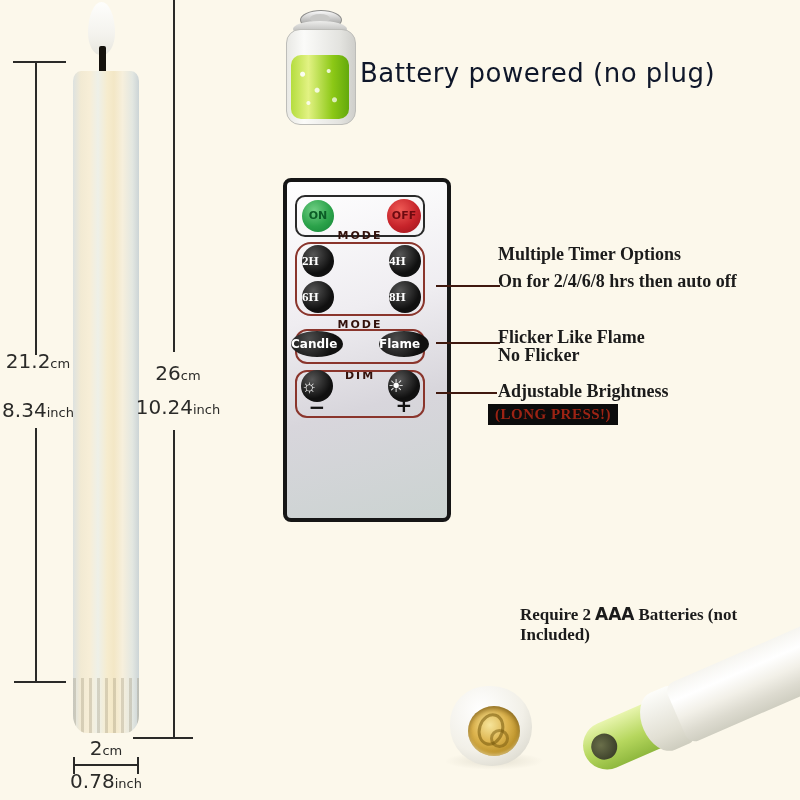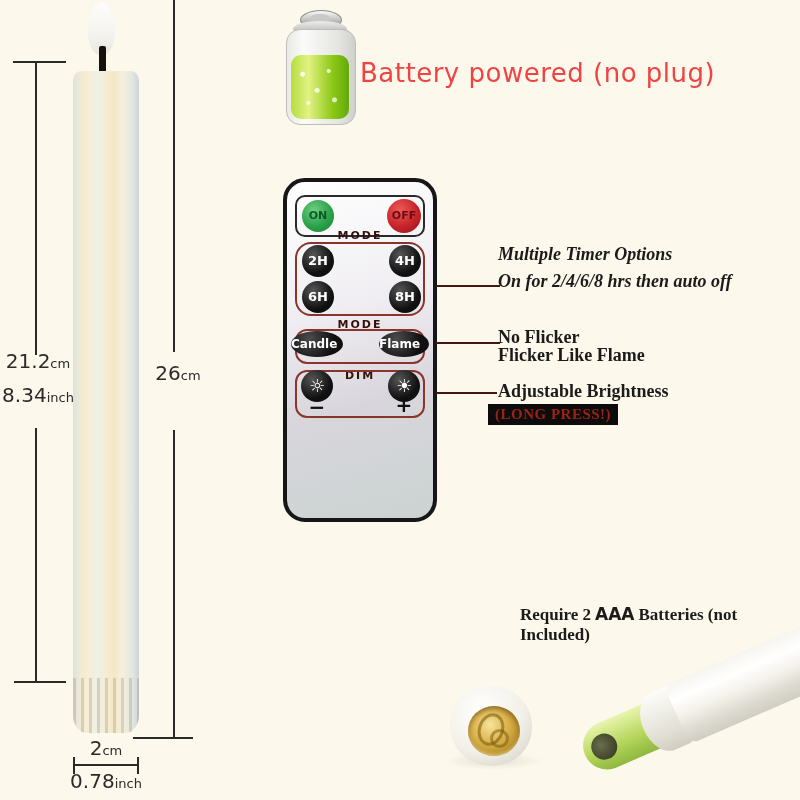--- a/index.html
+++ b/index.html
@@ -34,47 +34,47 @@
     border:1px solid #bdbdb9;overflow:hidden;}
   .bat-liquid{position:absolute;left:4px;bottom:5px;width:58px;height:64px;border-radius:10px;
     background:linear-gradient(90deg,#b5dd3f,#e2f283 30%,#8cc816 72%,#63a90c);}
   .bat-liquid:after{content:"";position:absolute;inset:0;
     background:
       radial-gradient(circle 2px at 20% 30%,rgba(255,255,255,.9) 0 2px,transparent 3px),
       radial-gradient(circle 2px at 45% 55%,rgba(255,255,255,.8) 0 2px,transparent 3px),
       radial-gradient(circle 1.5px at 65% 25%,rgba(255,255,255,.8) 0 1.5px,transparent 2.5px),
       radial-gradient(circle 1.5px at 30% 75%,rgba(255,255,255,.8) 0 1.5px,transparent 2.5px),
       radial-gradient(circle 2px at 75% 70%,rgba(255,255,255,.7) 0 2px,transparent 3px);}
-  .banner-label{left:360px;top:58px;font-size:26px;color:#ef4444;letter-spacing:.5px;}
-  
-  .remote{left:283px;top:178px;width:154px;height:344px;box-sizing:border-box;
-    border:4px solid #161616;border-radius:22px;
+  .banner-label{left:360px;top:58px;font-size:26px;color:#0f172a;letter-spacing:.5px;}
+  
+  .remote{left:283px;top:178px;width:168px;height:344px;box-sizing:border-box;
+    border:4px solid #161616;border-radius:8px;
     background:linear-gradient(165deg,#ffffff 0%,#efedf1 38%,#d8d6dc 65%,#cbd3d1 100%);}
   .r-rect{position:absolute;box-sizing:border-box;border:2px solid #8a352c;border-radius:16px;}
   .onoff-rect{position:absolute;left:8px;top:13px;width:130px;height:42px;
     box-sizing:border-box;border:2px solid #2a2a2a;border-radius:10px;}
   .rbtn{position:absolute;border-radius:50%;text-align:center;font-weight:bold;}
   .on-btn{left:15px;top:18px;width:32px;height:32px;line-height:32px;font-size:11px;color:#0b5c26;
     background:radial-gradient(circle at 38% 32%,#6fce83,#2ba24a 55%,#148336);}
   .off-btn{left:100px;top:17px;width:34px;height:34px;line-height:34px;font-size:11px;color:#6d0a10;
     background:radial-gradient(circle at 38% 32%,#ef5a55,#c6232a 55%,#97121a);}
   .section-label{position:absolute;left:0;width:146px;text-align:center;
     font-size:11px;font-weight:bold;color:#33120c;letter-spacing:2px;}
   .kbtn{position:absolute;width:32px;height:32px;line-height:32px;border-radius:50%;
-    text-align:center;color:#fff;font-size:13px;font-weight:bold;
-    background:radial-gradient(circle at 35% 30%,#565656,#101010 62%);}
+    color:#fff;font-size:13px;font-weight:bold;
+    background:radial-gradient(circle at 35% 30%,#565656,#101010 62%);font-family:Liberation Serif, serif;}
   .pill{position:absolute;height:26px;line-height:26px;border-radius:50%;
     text-align:left;color:#fff;font-size:12px;font-weight:bold;
     background:radial-gradient(circle at 35% 30%,#4c4c4c,#101010 65%);}
   .sun{font-size:18px;font-weight:normal;}
   .pm{position:absolute;width:32px;text-align:center;font-size:20px;font-weight:bold;color:#111;line-height:20px;}
   
   .cline{background:#40190f;height:2px;}
   .callout{font-family:"Liberation Serif",serif;font-weight:bold;color:#1b1b1b;}
-  .co1{left:498px;top:241px;font-size:18px;line-height:27px;font-style:italic;}
+  .co1{left:498px;top:241px;font-size:18px;line-height:27px;}
   .co2{left:498px;top:328px;font-size:18px;line-height:18px;}
   .co3{left:498px;top:382px;font-size:18px;line-height:19px;}
   .badge{left:488px;top:404px;background:#0c0c0c;color:#9c2314;
     font-family:"Liberation Serif",serif;font-weight:bold;font-size:15px;
     padding:2px 7px;letter-spacing:.5px;}
   .note{left:520px;top:604px;font-family:"Liberation Serif",serif;font-weight:bold;
     font-size:17px;color:#1b1b1b;}
   .note .aaa{font-family:"DejaVu Sans",sans-serif;font-weight:bold;margin:0 4px;text-align:center;}
   
   .cap-shadow{left:444px;top:752px;width:100px;height:18px;border-radius:50%;
@@ -107,28 +107,29 @@
 
 <div class="abs flame-tip"></div>
 <div class="abs wick"></div>
 <div class="abs candle-body"></div>
 <div class="abs candle-flutes"></div>
 
 <div class="abs mline" style="left:13px;top:61px;width:53px;height:2px;"></div>
 <div class="abs mline" style="left:35px;top:61px;width:2px;height:294px;"></div>
 <div class="abs dim-block" style="left:0;top:348px;width:76px;">
   <div><span class="dim-val">21.2</span><span class="dim-unit">cm</span></div>
-  <div style="margin-top:5px;"><span class="dim-val">8.34</span><span class="dim-unit">inch</span></div>
+  <div style="margin-top:20px;"><span class="dim-val">8.34</span><span class="dim-unit">inch</span></div>
 </div>
 <div class="abs mline" style="left:35px;top:428px;width:2px;height:255px;"></div>
 <div class="abs mline" style="left:14px;top:681px;width:52px;height:2px;"></div>
 
 <div class="abs mline" style="left:173px;top:0;width:2px;height:352px;"></div>
 <div class="abs dim-block" style="left:128px;top:360px;width:100px;">
   <div><span class="dim-val">26</span><span class="dim-unit">cm</span></div>
+  <div style="margin-top:5px;"><span class="dim-val">10.24</span><span class="dim-unit">inch</span></div>
 </div>
 <div class="abs mline" style="left:173px;top:430px;width:2px;height:308px;"></div>
 <div class="abs mline" style="left:133px;top:737px;width:60px;height:2px;"></div>
 
 <div class="abs dim-block" style="left:73px;top:737px;width:66px;line-height:22px;">
   <span class="dim-val">2</span><span class="dim-unit">cm</span>
 </div>
 <div class="abs mline" style="left:73px;top:764px;width:66px;height:2px;"></div>
 <div class="abs mline" style="left:73px;top:757px;width:2px;height:17px;"></div>
 <div class="abs mline" style="left:137px;top:757px;width:2px;height:17px;"></div>
@@ -173,22 +174,22 @@
 
 <div class="abs cline" style="left:436px;top:285px;width:64px;"></div>
 <div class="abs cline" style="left:436px;top:342px;width:64px;"></div>
 <div class="abs cline" style="left:436px;top:392px;width:61px;"></div>
 
 <div class="abs callout co1">
   <div>Multiple Timer Options</div>
   <div>On for 2/4/6/8 hrs then auto off</div>
 </div>
 <div class="abs callout co2">
+  <div>Flicker Like Flame</div>
   <div>No Flicker</div>
-  <div>Flicker Like Flame</div>
 </div>
 <div class="abs callout co3">
   <div>Adjustable Brightness</div>
 </div>
 <div class="abs badge">(LONG PRESS!)</div>
 
 <div class="abs note">
   <span>Require 2</span><span class="aaa">AAA</span><span>Batteries (not Included)</span>
 </div>
 

